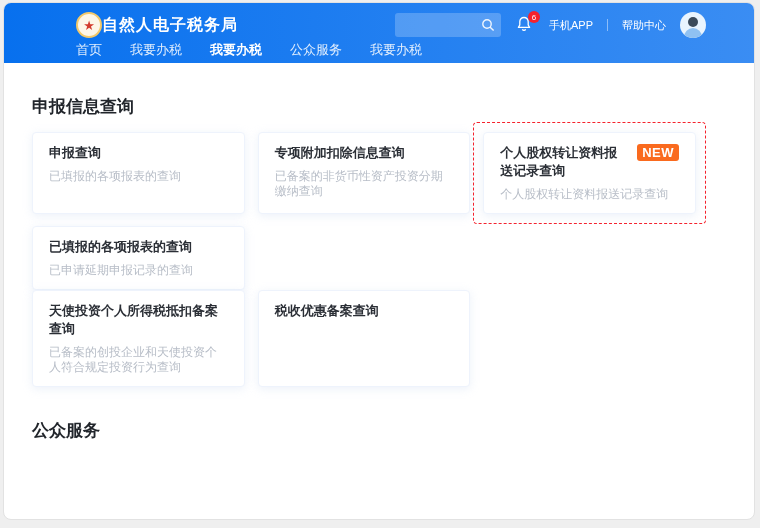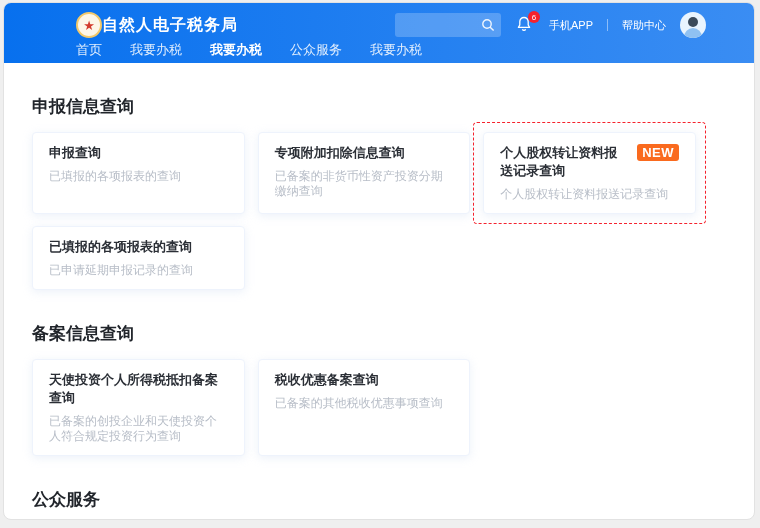--- a/index.html
+++ b/index.html
@@ -149,30 +149,28 @@
             <div class="card-desc">个人股权转让资料报送记录查询</div>
           </div>
         </div>
         <div class="card">
           <div class="card-title-row">
             <span class="card-title">已填报的各项报表的查询</span>
           </div>
           <div class="card-desc">已申请延期申报记录的查询</div>
         </div>
       </div>
-      <div class="section-title">备案信息查询</div>
       <div class="grid">
         <div class="card">
           <div class="card-title-row">
             <span class="card-title">天使投资个人所得税抵扣备案查询</span>
           </div>
           <div class="card-desc">已备案的创投企业和天使投资个人符合规定投资行为查询</div>
         </div>
         <div class="card">
           <div class="card-title-row">
             <span class="card-title">税收优惠备案查询</span>
           </div>
-          <div class="card-desc">已备案的其他税收优惠事项查询</div>
         </div>
       </div>
       <div class="section-title">公众服务</div>
     </div>
 </div>
 
 </body></html>

